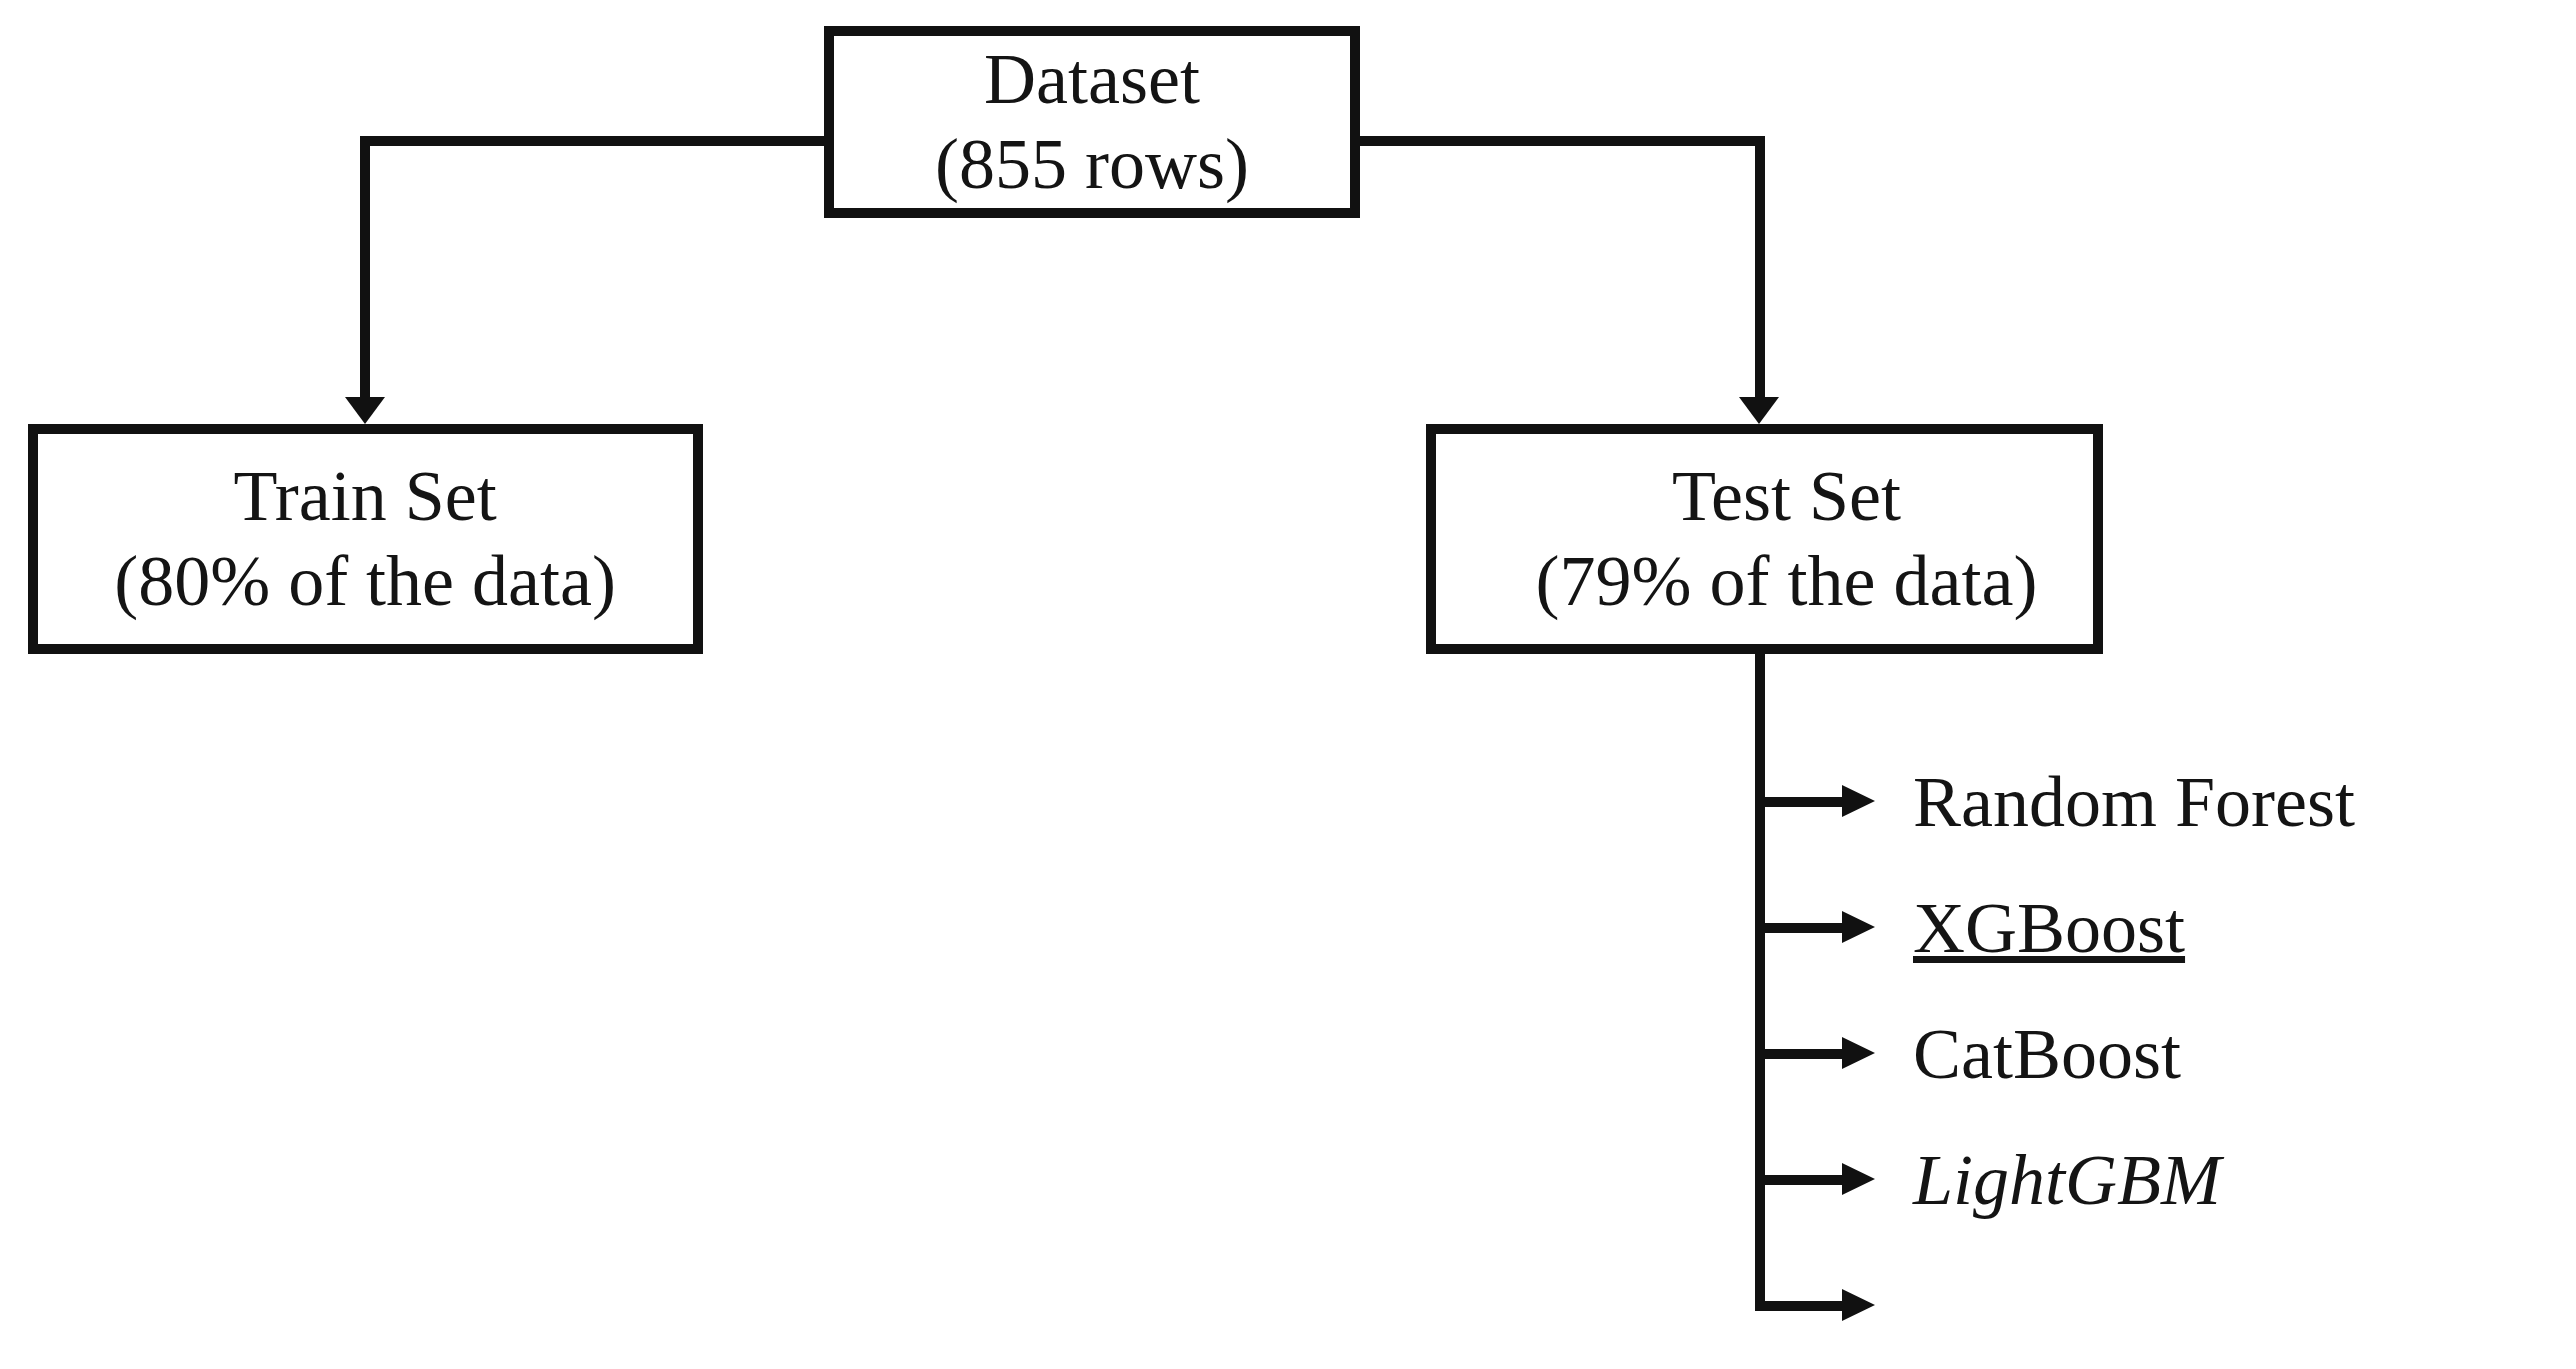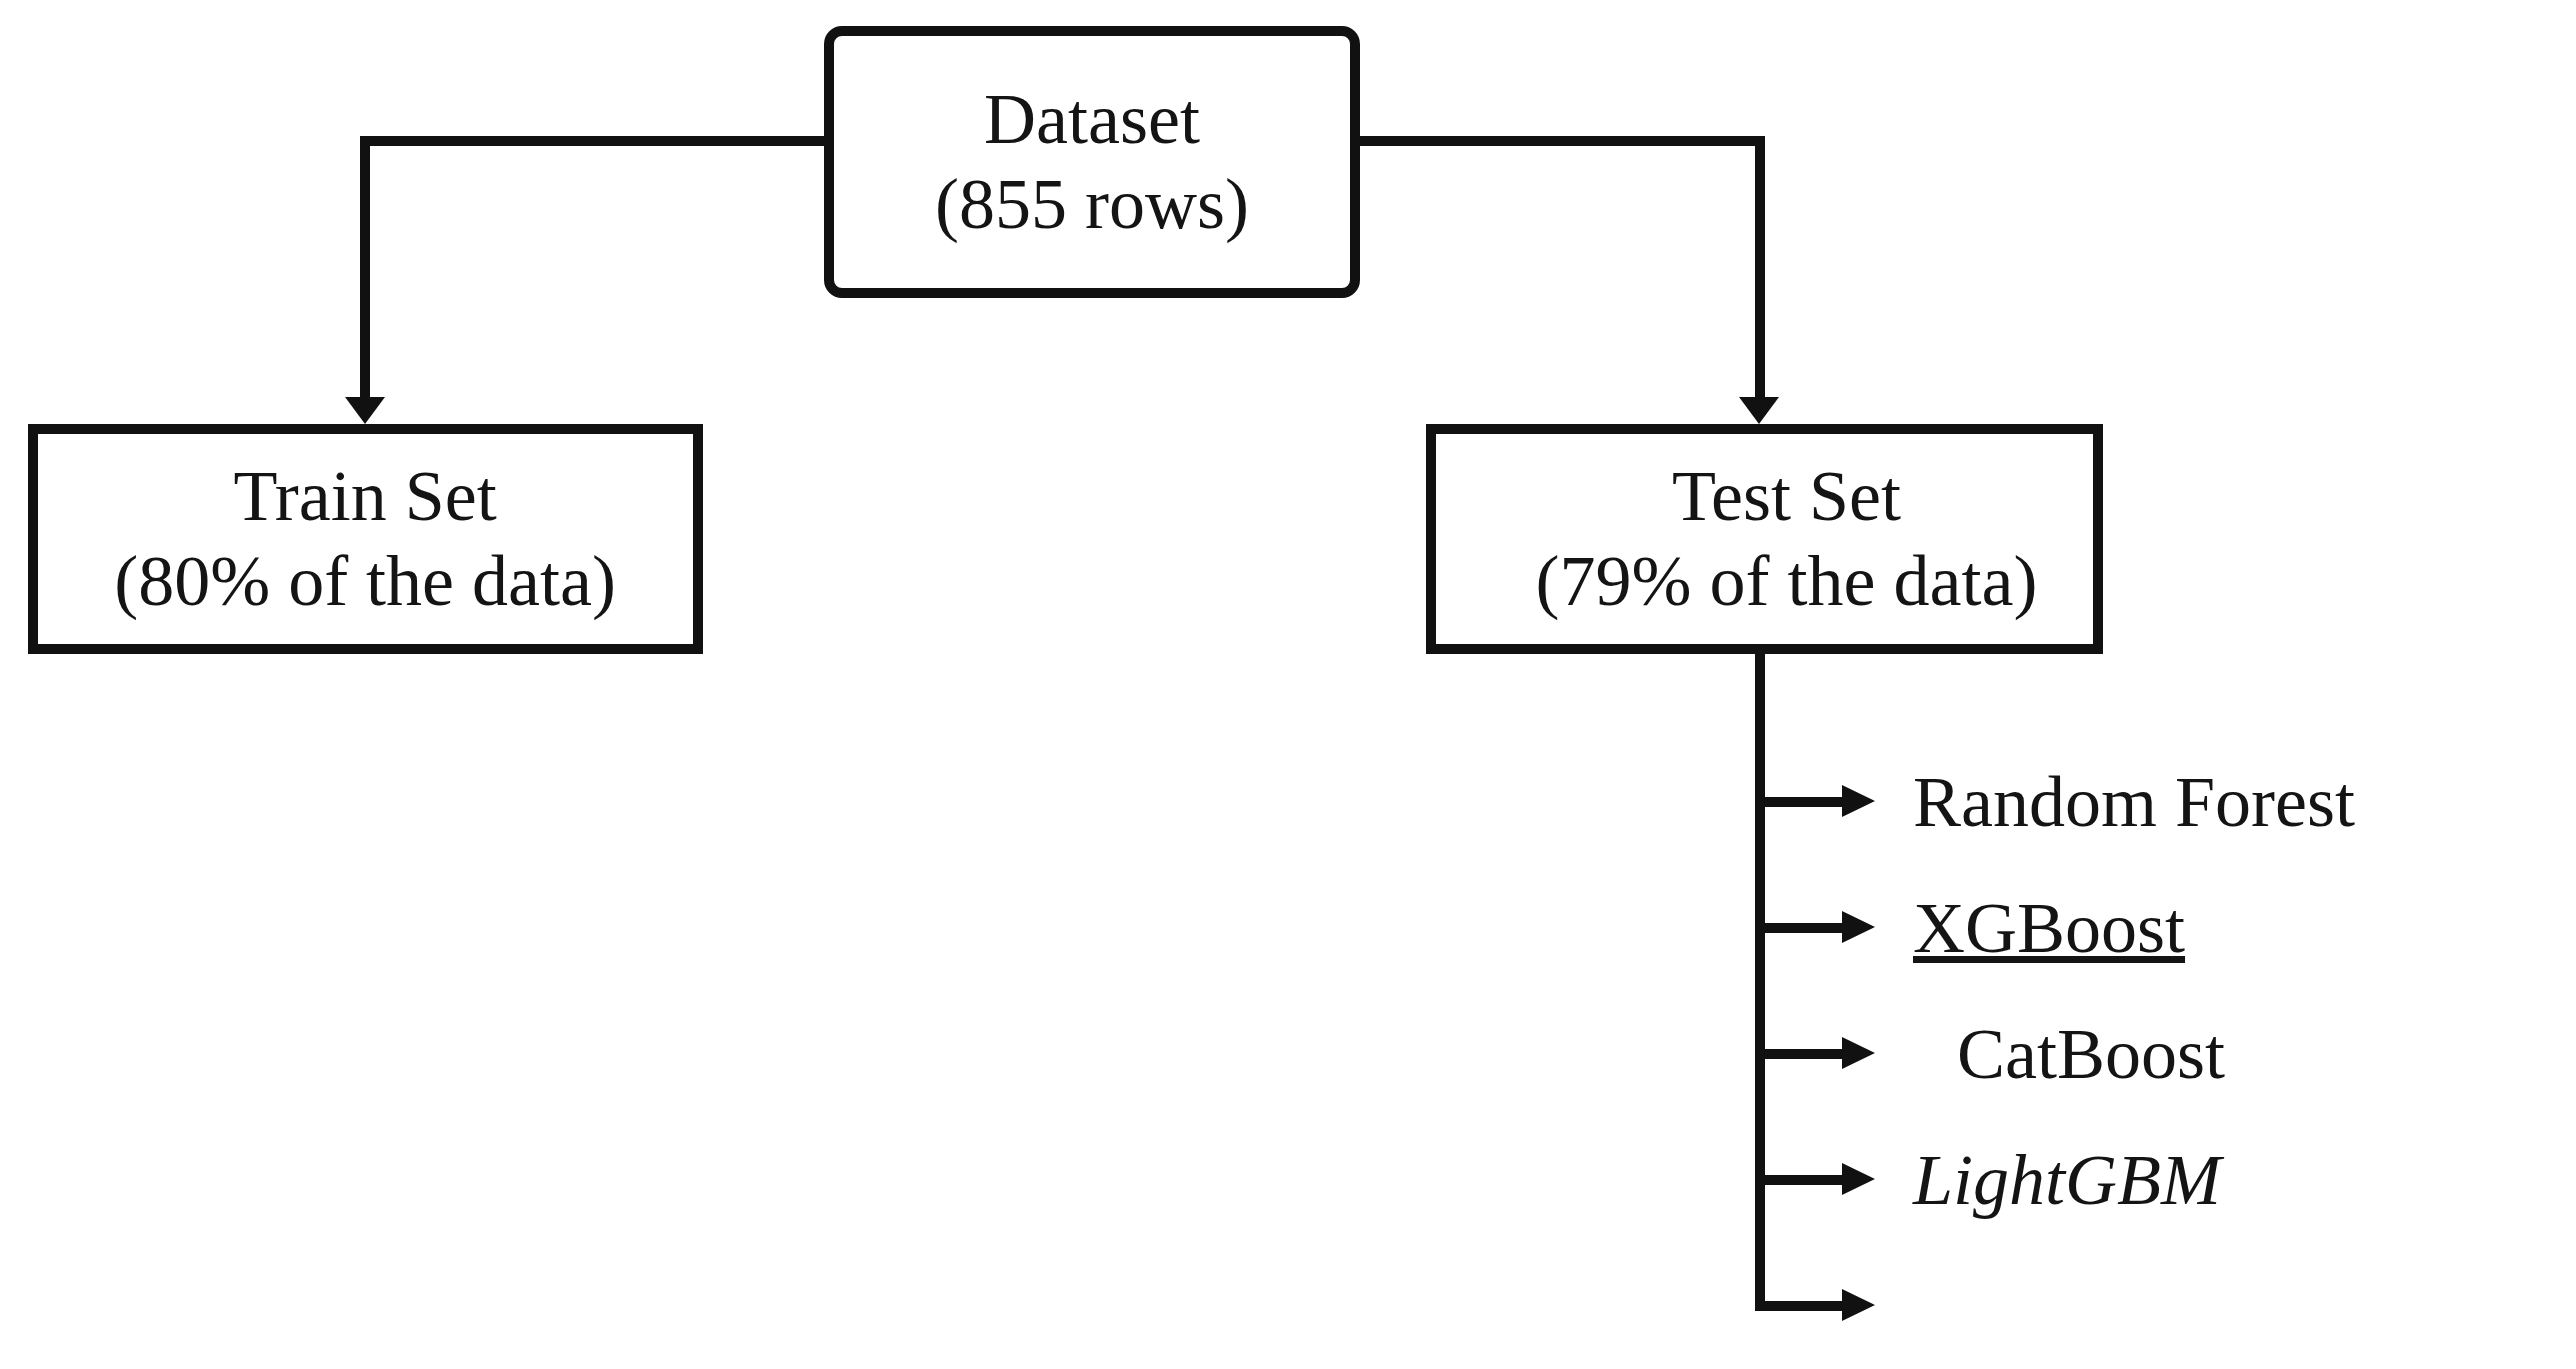--- a/index.html
+++ b/index.html
@@ -21,21 +21,21 @@
     position:absolute;
     border:10px solid var(--line);
     background:var(--bg);
     box-sizing:border-box;
     display:flex;flex-direction:column;
     align-items:center;justify-content:center;
     text-align:center;
     font-size:72px;line-height:85px;
     white-space:nowrap;
   }
-  .node-dataset{left:824px;top:26px;width:536px;height:272px;border-radius:18px;}
+  .node-dataset{left:824px;top:26px;width:536px;height:192px;}
   .node-train{left:27.6px;top:424px;width:675px;height:230px;}
   .node-test{left:1426px;top:424px;width:677px;height:230px;padding-left:44px;}
   
   .hline,.vline{position:absolute;background:var(--line);}
   .hline{height:10px;}
   .vline{width:10px;}
   .h-left{left:360px;top:136px;width:464px;}
   .h-right{left:1360px;top:136px;width:405px;}
   .v-left{left:360px;top:136px;height:261px;}
   .v-right{left:1755px;top:136px;height:261px;}
@@ -58,21 +58,21 @@
   
   .branch{left:1759px;width:83px;}
   .b0{top:797px;} .b1{top:923px;} .b2{top:1049px;} .b3{top:1175px;} .b4{top:1301px;}
   .ar0{left:1842px;top:785px;} .ar1{left:1842px;top:911px;} .ar2{left:1842px;top:1037px;}
   .ar3{left:1842px;top:1163px;} .ar4{left:1842px;top:1289px;}
   .model-label{
     position:absolute;left:1913px;height:92px;
     display:flex;align-items:center;
     font-size:72px;white-space:nowrap;
   }
-  .ml0{top:756px;} .ml1{top:882px;text-decoration:underline;} .ml2{top:1008px;margin-left:44px;} .ml3{top:1134px;font-style:italic;} .ml4{top:1260px;}
+  .ml0{top:756px;} .ml1{top:882px;text-decoration:underline;} .ml2{top:1008px;} .ml3{top:1134px;font-style:italic;} .ml4{top:1260px;}
 </style>
 </head>
 <body>
 
 <div class="canvas">
 
   <div class="node node-dataset">
     <span>Dataset</span>
     <span>(855 rows)</span>
   </div>

